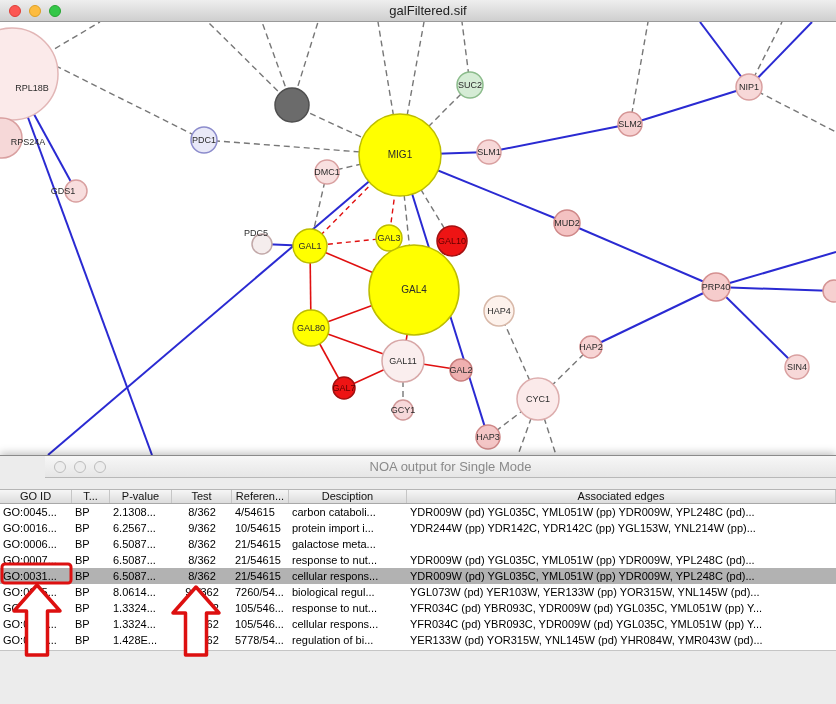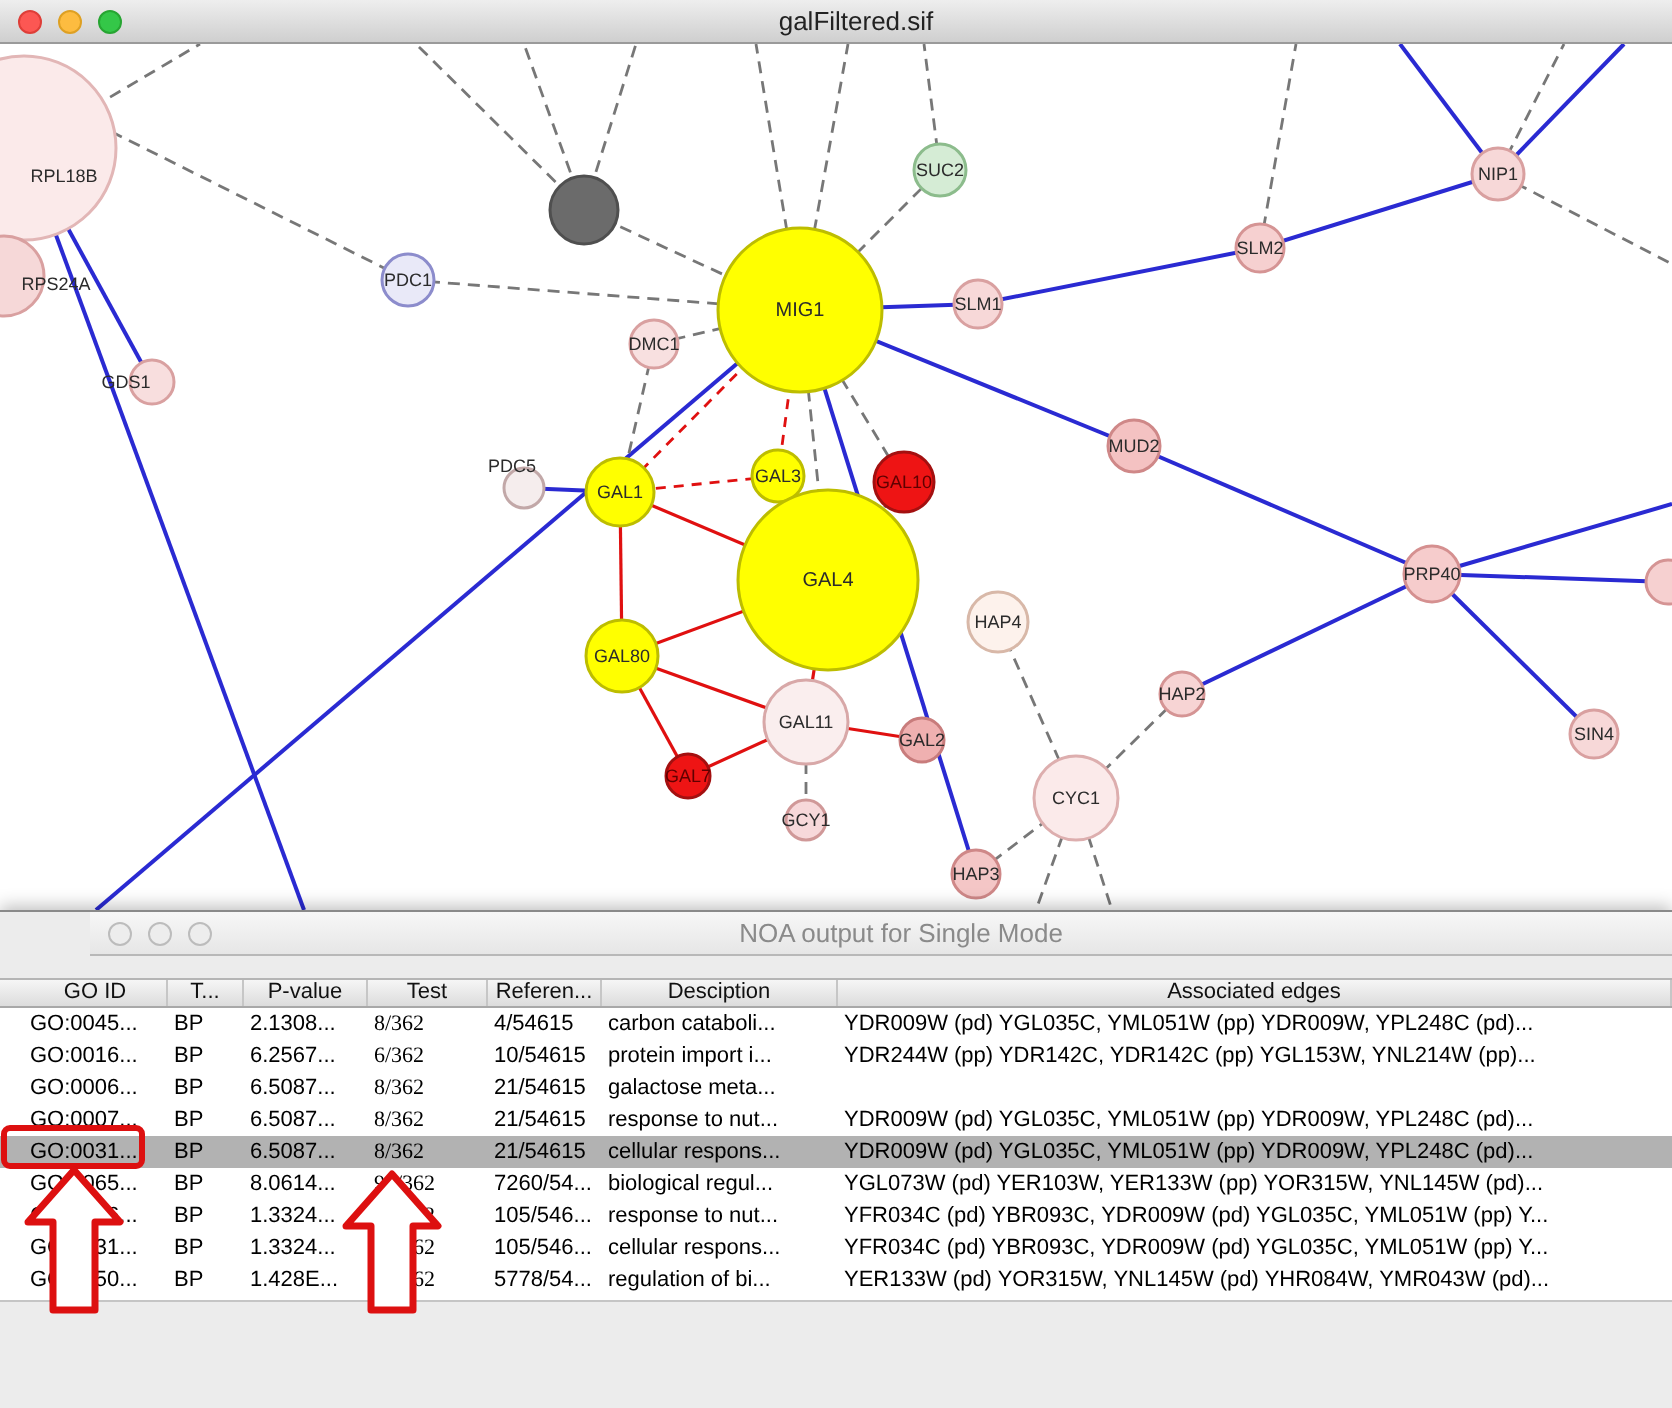--- a/index.html
+++ b/index.html
@@ -24,30 +24,30 @@
   
   .graph-window{position:absolute;top:0;left:0;width:836px;height:455px;background:#ffffff;}
   #graph-svg{position:absolute;top:22px;left:0;display:block;}
 
   
   .noa-window{position:absolute;top:455px;left:0;width:836px;height:249px;
               background:#ececec;border-top:1px solid #8a8a8a;
               box-shadow:0 -2px 8px rgba(0,0,0,0.25);}
   .noa-table{position:absolute;top:33px;left:0;width:836px;height:162px;background:#ffffff;
              border-top:1px solid #b5b5b5;border-bottom:1px solid #c5c5c5;}
-  .noa-header,.noa-row{display:grid;grid-template-columns:72px 38px 62px 60px 57px 118px 1fr;padding-left:12px;}
+  .noa-header,.noa-row{display:grid;grid-template-columns:72px 38px 62px 60px 57px 118px 1fr;}
   .noa-header{height:14px;background:linear-gradient(#f6f6f6,#dcdcdc);
               border-bottom:1px solid #a8a8a8;}
   .hcell{font-size:11px;line-height:13px;text-align:center;color:#111;
          border-right:1px solid #c6c6c6;overflow:hidden;white-space:nowrap;}
   .noa-row{height:16px;}
   .noa-row.selected{background:#b2b2b2;}
   .cell{font-size:11px;line-height:16px;color:#000;padding:0 3px;
         overflow:hidden;white-space:nowrap;}
-  .cell.center{text-align:left;font-family:Liberation Serif, serif;}
+  .cell.center{text-align:center;}
 
   
   .btn{position:absolute;height:21px;border:1px solid #a2a2a2;border-radius:4px;
        background:linear-gradient(#ffffff,#ebebeb);font-family:"Liberation Sans",sans-serif;
        font-size:12px;color:#111;box-shadow:0 1px 1px rgba(0,0,0,0.15);}
   .btn.save{left:458px;top:205px;width:145px;}
   .btn.cancel{left:688px;top:205px;width:124px;margin-top:44px;}
 
   
   #annot-svg{position:absolute;top:0;left:0;z-index:40;pointer-events:none;}
@@ -206,21 +206,21 @@
             <div class="cell">2.1308...</div>
             <div class="cell center">8/362</div>
             <div class="cell">4/54615</div>
             <div class="cell">carbon cataboli...</div>
             <div class="cell">YDR009W (pd) YGL035C, YML051W (pp) YDR009W, YPL248C (pd)...</div>
           </div>
           <div class="noa-row">
             <div class="cell">GO:0016...</div>
             <div class="cell">BP</div>
             <div class="cell">6.2567...</div>
-            <div class="cell center">6/362</div>
+            <div class="cell center">9/362</div>
             <div class="cell">10/54615</div>
             <div class="cell">protein import i...</div>
             <div class="cell">YDR244W (pp) YDR142C, YDR142C (pp) YGL153W, YNL214W (pp)...</div>
           </div>
           <div class="noa-row">
             <div class="cell">GO:0006...</div>
             <div class="cell">BP</div>
             <div class="cell">6.5087...</div>
             <div class="cell center">8/362</div>
             <div class="cell">21/54615</div>

